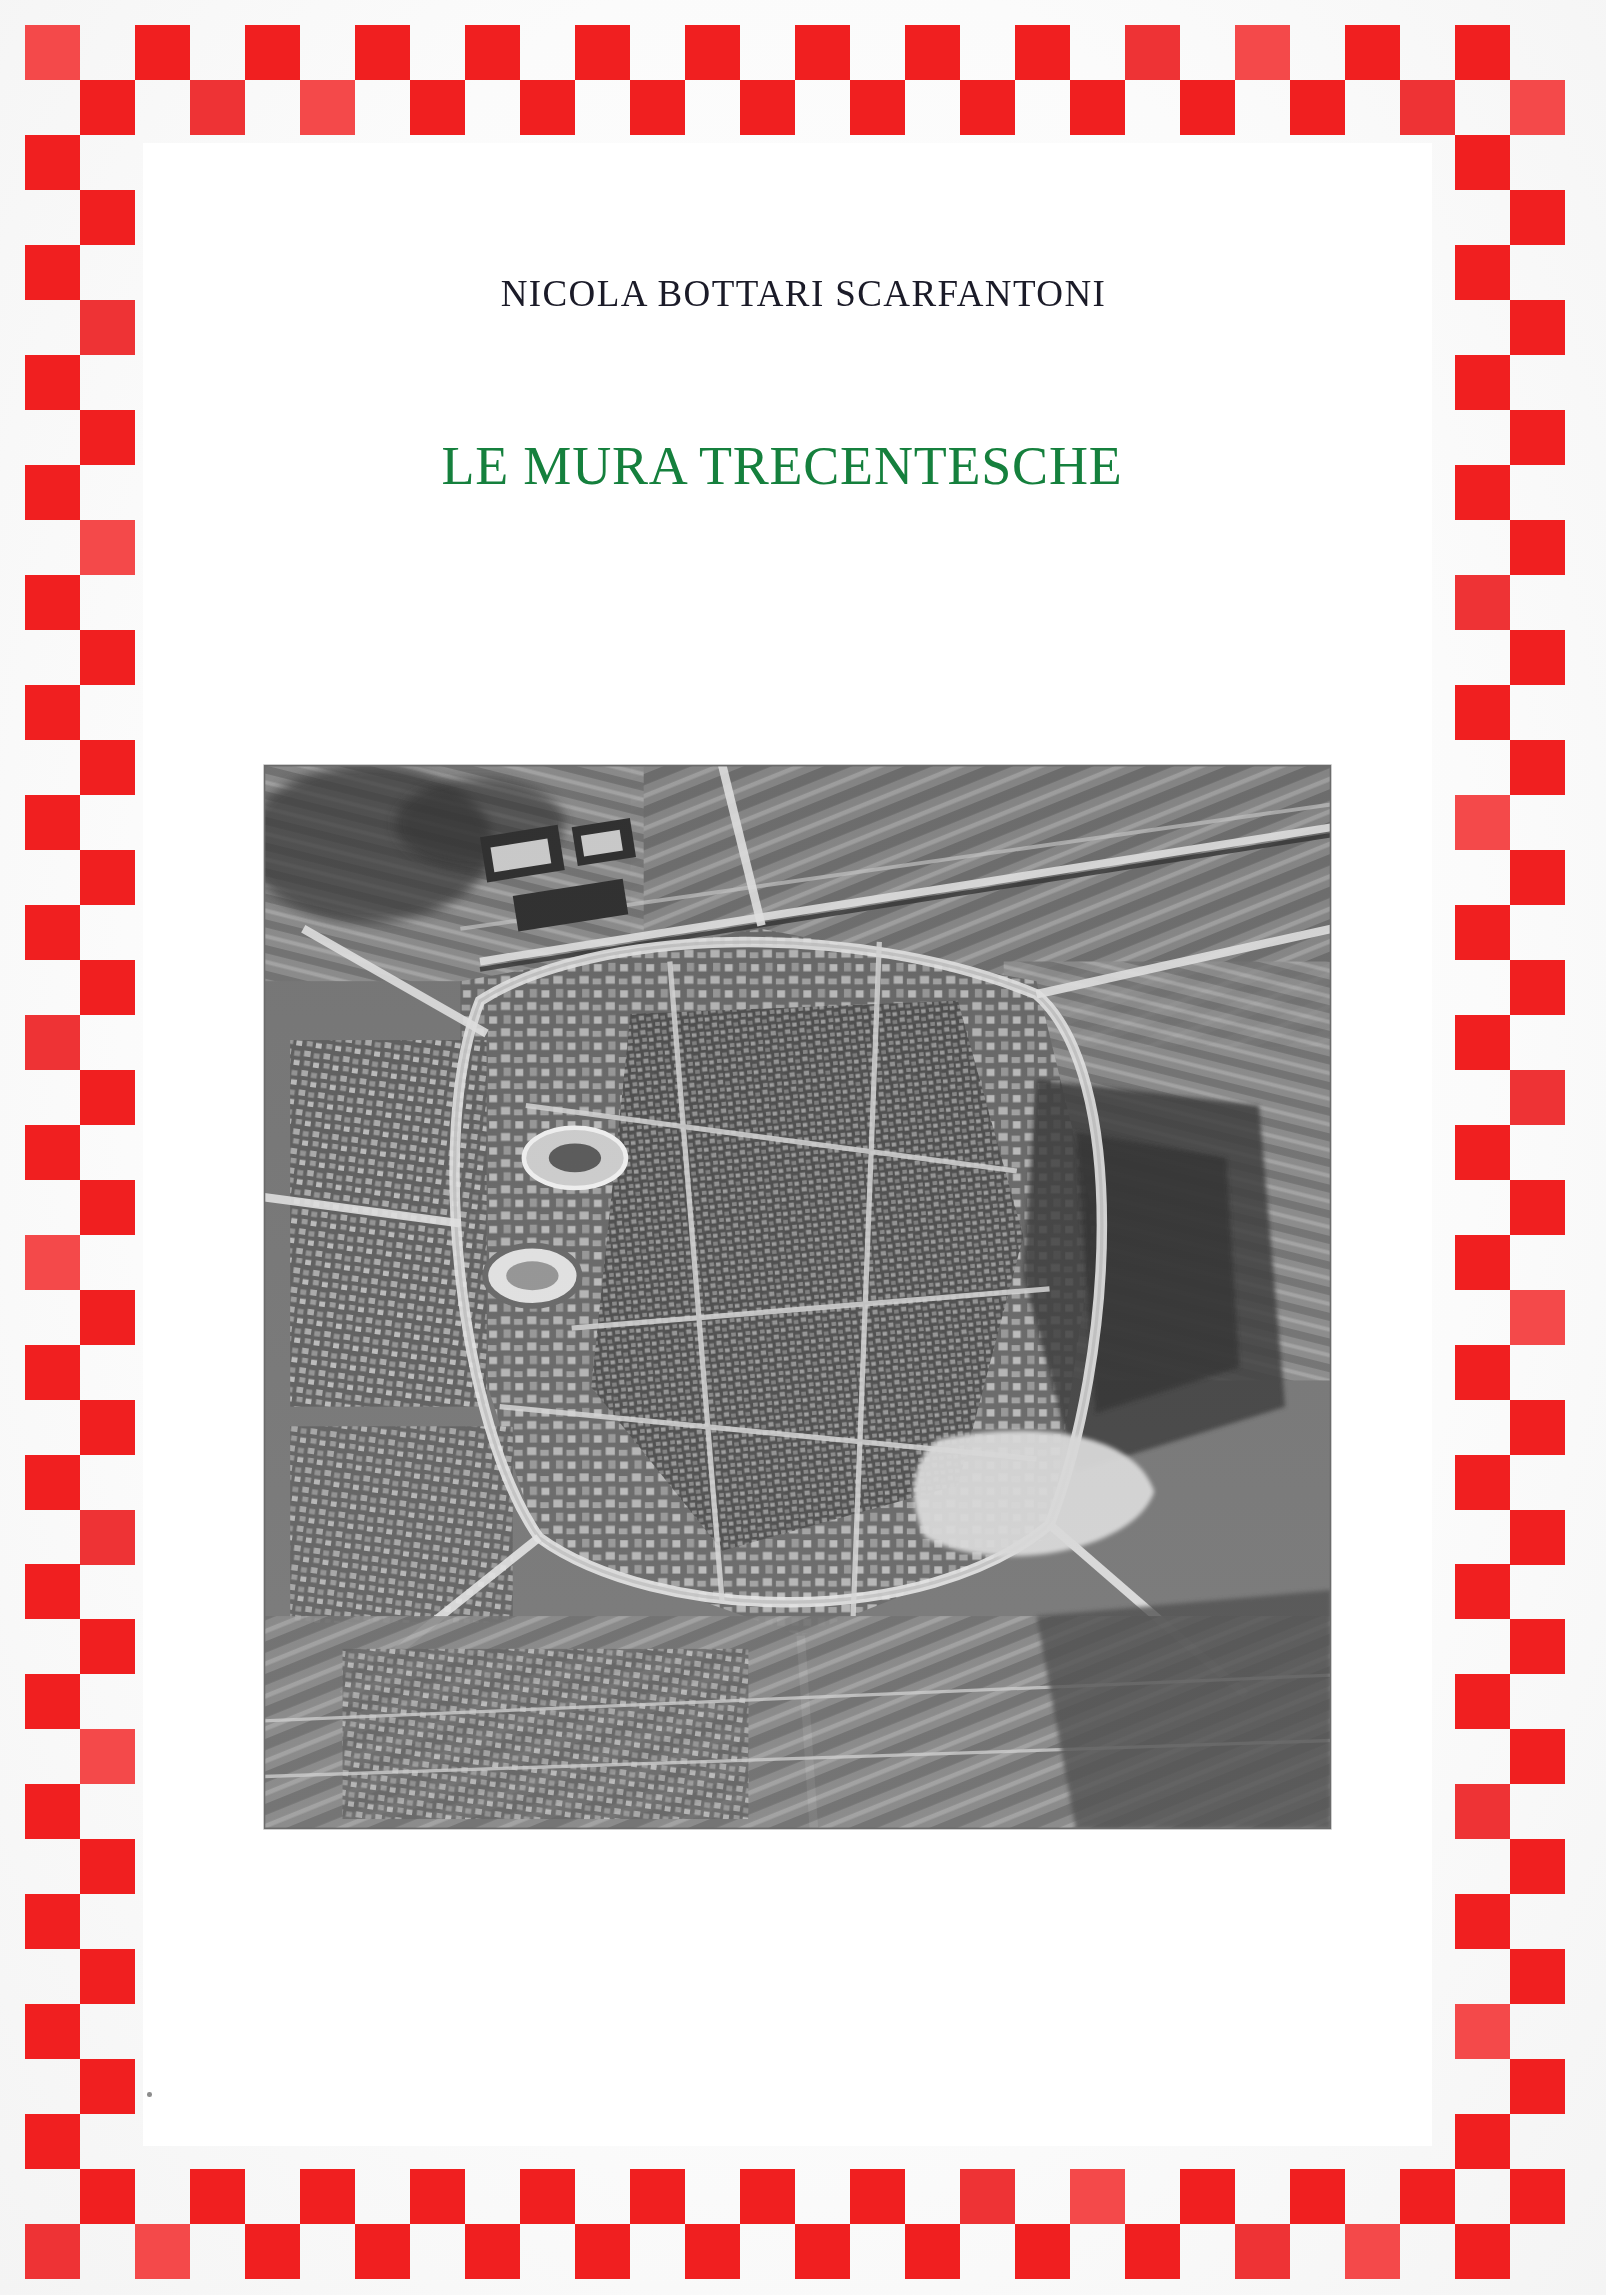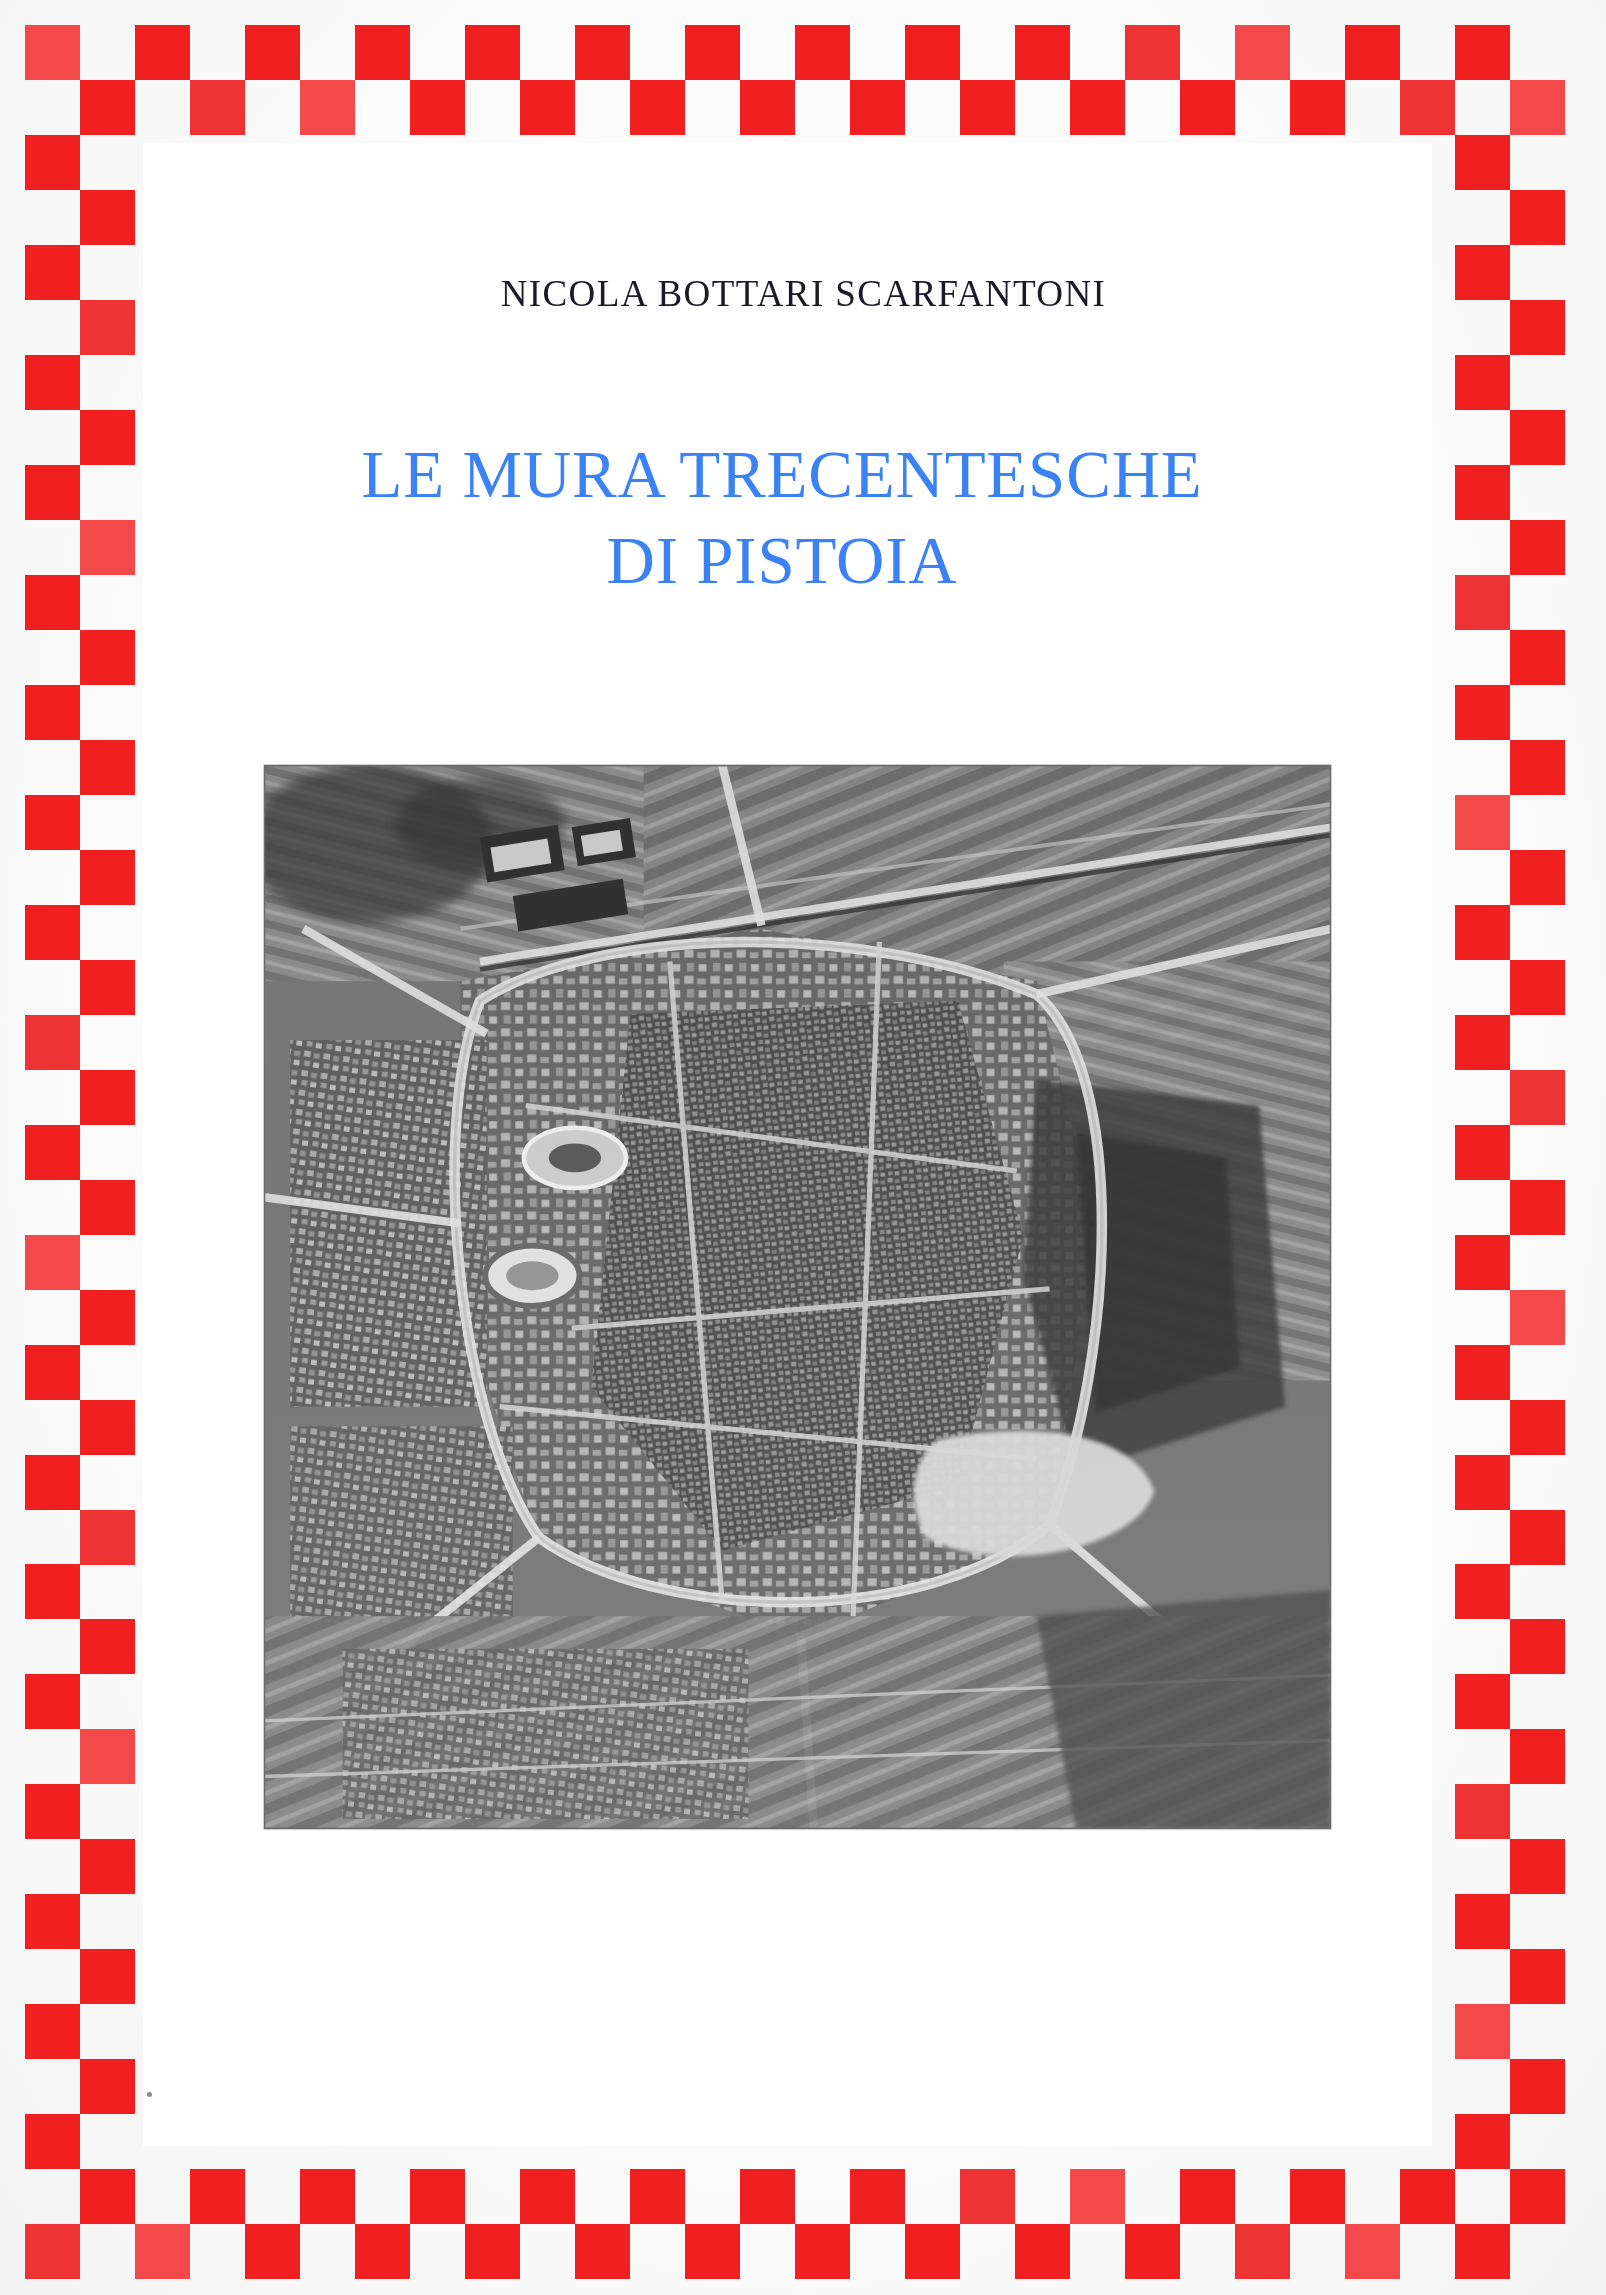--- a/index.html
+++ b/index.html
@@ -73,22 +73,22 @@
     font-variant: small-caps;
     text-transform: uppercase;
     font-family: "Liberation Serif", serif;
   }
   .title {
     position: absolute;
     left: 0;
     top: 432px;
     width: 1564px;
     text-align: center;
-    color: #3b82f6;
-    font-size: 67px;
+    color: #15803d;
+    font-size: 54px;
     line-height: 1.28;
     letter-spacing: 0.8px;
     font-family: "Liberation Serif", serif;
   }
   .title .l2 { display: block; }
 
   .publisher {
     position: absolute;
     left: 0;
     top: 1901px;
@@ -268,21 +268,20 @@
       <div class="sq pale" style="left: 1320px; top: 2199px;"></div>
       <div class="sq" style="left: 1430px; top: 2199px;"></div>
     </div>
 
   <div class="inner-field"></div>
 
   <div class="author">NICOLA BOTTARI SCARFANTONI</div>
 
   <div class="title">
     <span class="l1">LE MURA TRECENTESCHE</span>
-    <span class="l2">DI PISTOIA</span>
   </div>
 
   <div class="photo-wrap">
     <svg width="1067" height="1064" viewBox="0 0 1630 1625">
       <defs>
         <linearGradient id="gtop" x1="0" y1="0" x2="0" y2="1">
           <stop offset="0%" stop-color="#4f4f4f"></stop>
           <stop offset="100%" stop-color="#9a9a9a"></stop>
         </linearGradient>
         <filter id="blur1">

